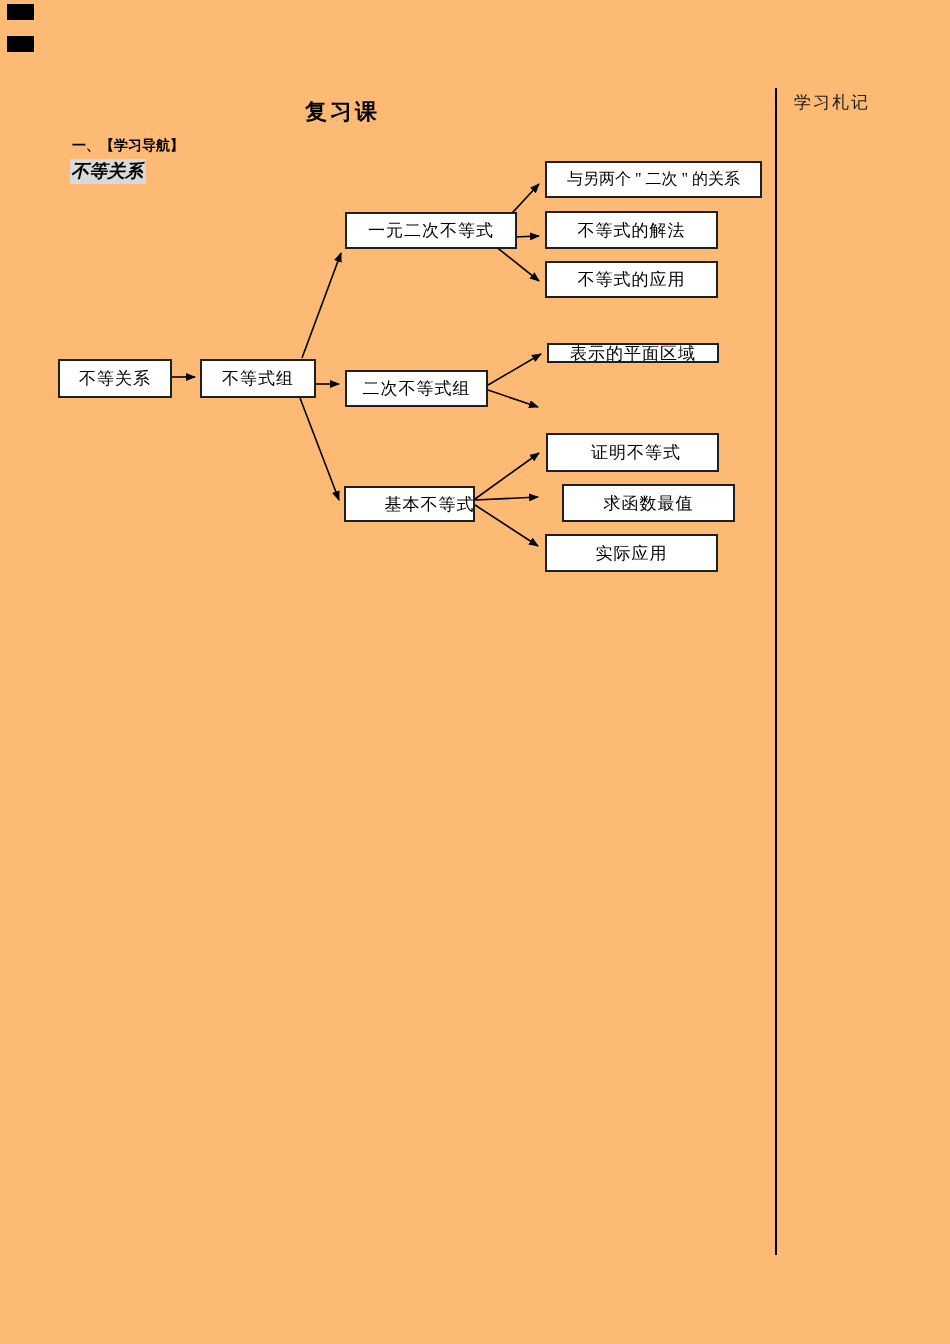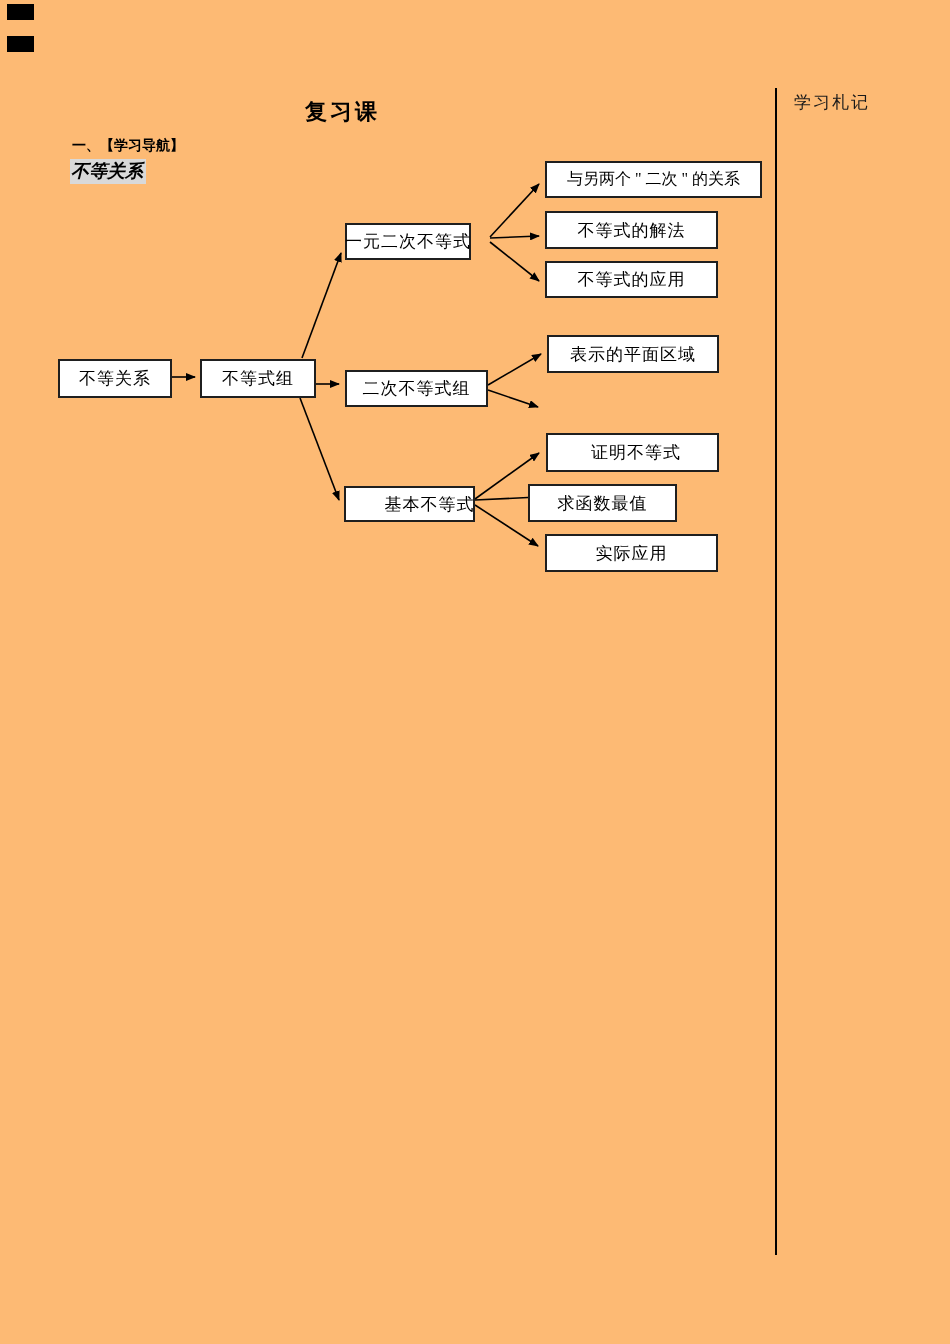--- a/index.html
+++ b/index.html
@@ -125,34 +125,34 @@
       <line x1="475" y1="499" x2="539" y2="453" marker-end="url(#arrow)"></line>
       <line x1="475" y1="500" x2="538" y2="497" marker-end="url(#arrow)"></line>
       <line x1="475" y1="505" x2="538" y2="546" marker-end="url(#arrow)"></line>
     </g>
   </svg>
 
   <div class="node" style="left:58px; top:359px; width:114px; height:39px;">不等关系</div>
 
   <div class="node" style="left:200px; top:359px; width:116px; height:39px;">不等式组</div>
 
-  <div class="node" style="left:345px; top:223px; width:126px; height:37px;">一元二次不等式</div>
+  <div class="node" style="left:345px; top:212px; width:172px; height:37px;">一元二次不等式</div>
 
   <div class="node" style="left:345px; top:370px; width:143px; height:37px;">二次不等式组</div>
 
   <div class="node" style="left:344px; top:486px; width:131px; height:36px;padding-left:40px;">基本不等式</div>
 
   <div class="node small-text" style="left:545px; top:161px; width:217px; height:37px;">与另两个 " 二次 " 的关系</div>
 
   <div class="node" style="left:545px; top:211px; width:173px; height:38px;">不等式的解法</div>
 
   <div class="node" style="left:545px; top:261px; width:173px; height:37px;">不等式的应用</div>
 
-  <div class="node" style="left:547px; top:335px; width:172px; height:38px;">表示的平面区域</div>
+  <div class="node" style="left:547px; top:343px; width:172px; height:20px;">表示的平面区域</div>
 
 
   <div class="node" style="left:546px; top:433px; width:173px; height:39px;padding-left:7px;">证明不等式</div>
 
-  <div class="node" style="left:528px; top:484px; width:149px; height:38px;">求函数最值</div>
+  <div class="node" style="left:562px; top:484px; width:173px; height:38px;">求函数最值</div>
 
   <div class="node" style="left:545px; top:534px; width:173px; height:38px;">实际应用</div>
 
 </div>
 
 </body></html>

